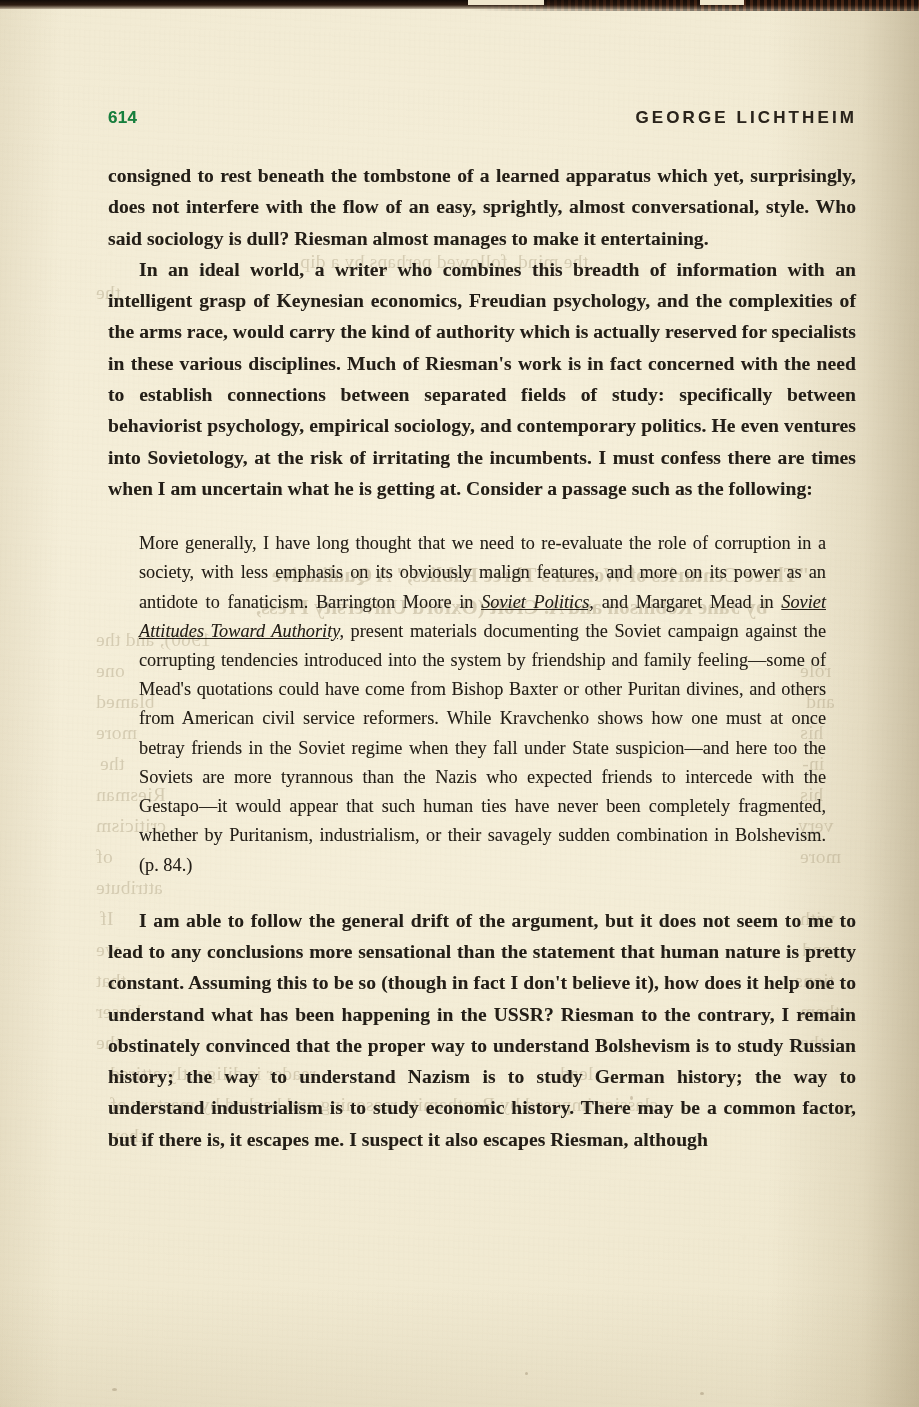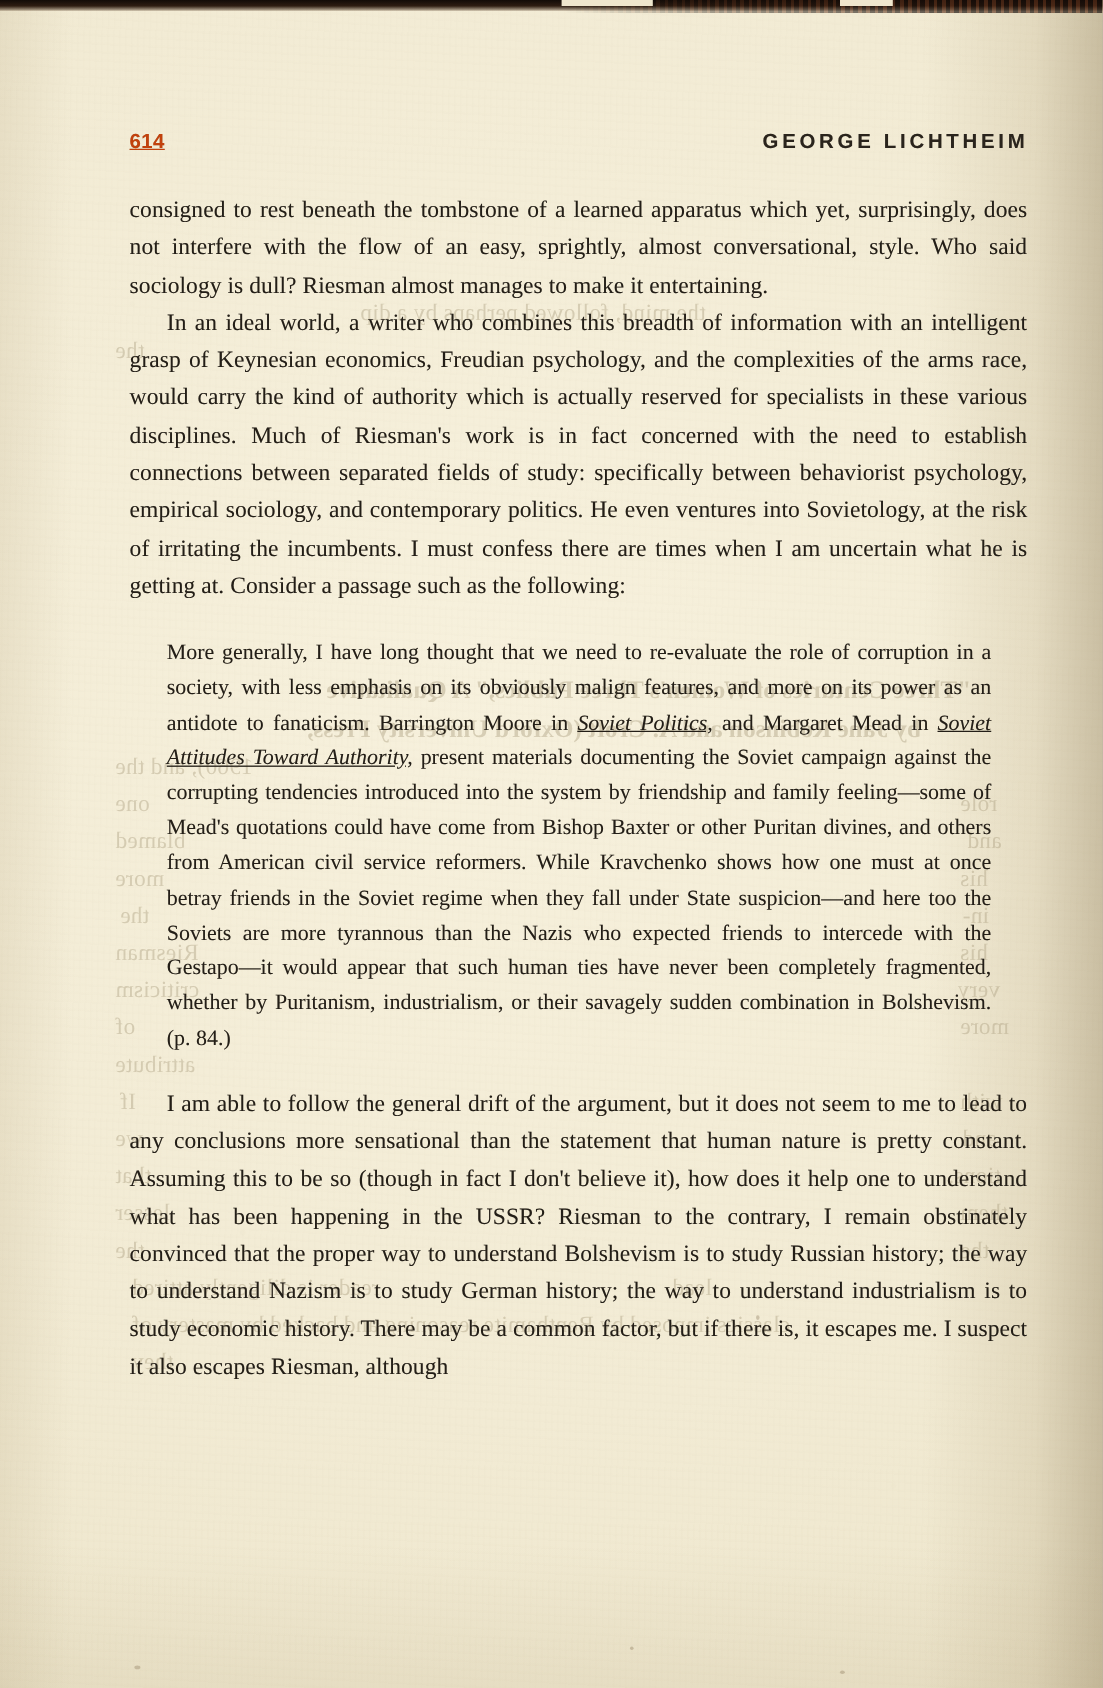--- a/index.html
+++ b/index.html
@@ -131,22 +131,21 @@
     z-index: 4;
     display: flex;
     align-items: baseline;
     justify-content: space-between;
     font-family: "Liberation Sans", "DejaVu Sans", sans-serif;
   }
   .folio {
     font-size: 17px;
     font-weight: bold;
     letter-spacing: 0.3px;
-    color: #c2410c;
-    text-decoration: underline;
+    color: #15803d;
   }
   .head-title {
     font-size: 17px;
     font-weight: bold;
     letter-spacing: 3.1px;
     color: #2a241c;
   }
 
   
   .column {
@@ -158,20 +157,21 @@
   }
 
   p.body {
     margin: 0;
     font-size: 19.6px;
     line-height: 31.3px;
     text-align: justify;
     text-justify: inter-word;
     letter-spacing: 0.05px;
     color: #231e17;
+    font-weight: bold;
   }
   p.body + p.body { margin-top: 0; }
   p.body.indent { text-indent: 31px; }
 
   blockquote.extract {
     margin: 25px 30px 25px 31px;
     font-size: 18.3px;
     line-height: 29.2px;
     text-align: justify;
     text-justify: inter-word;

